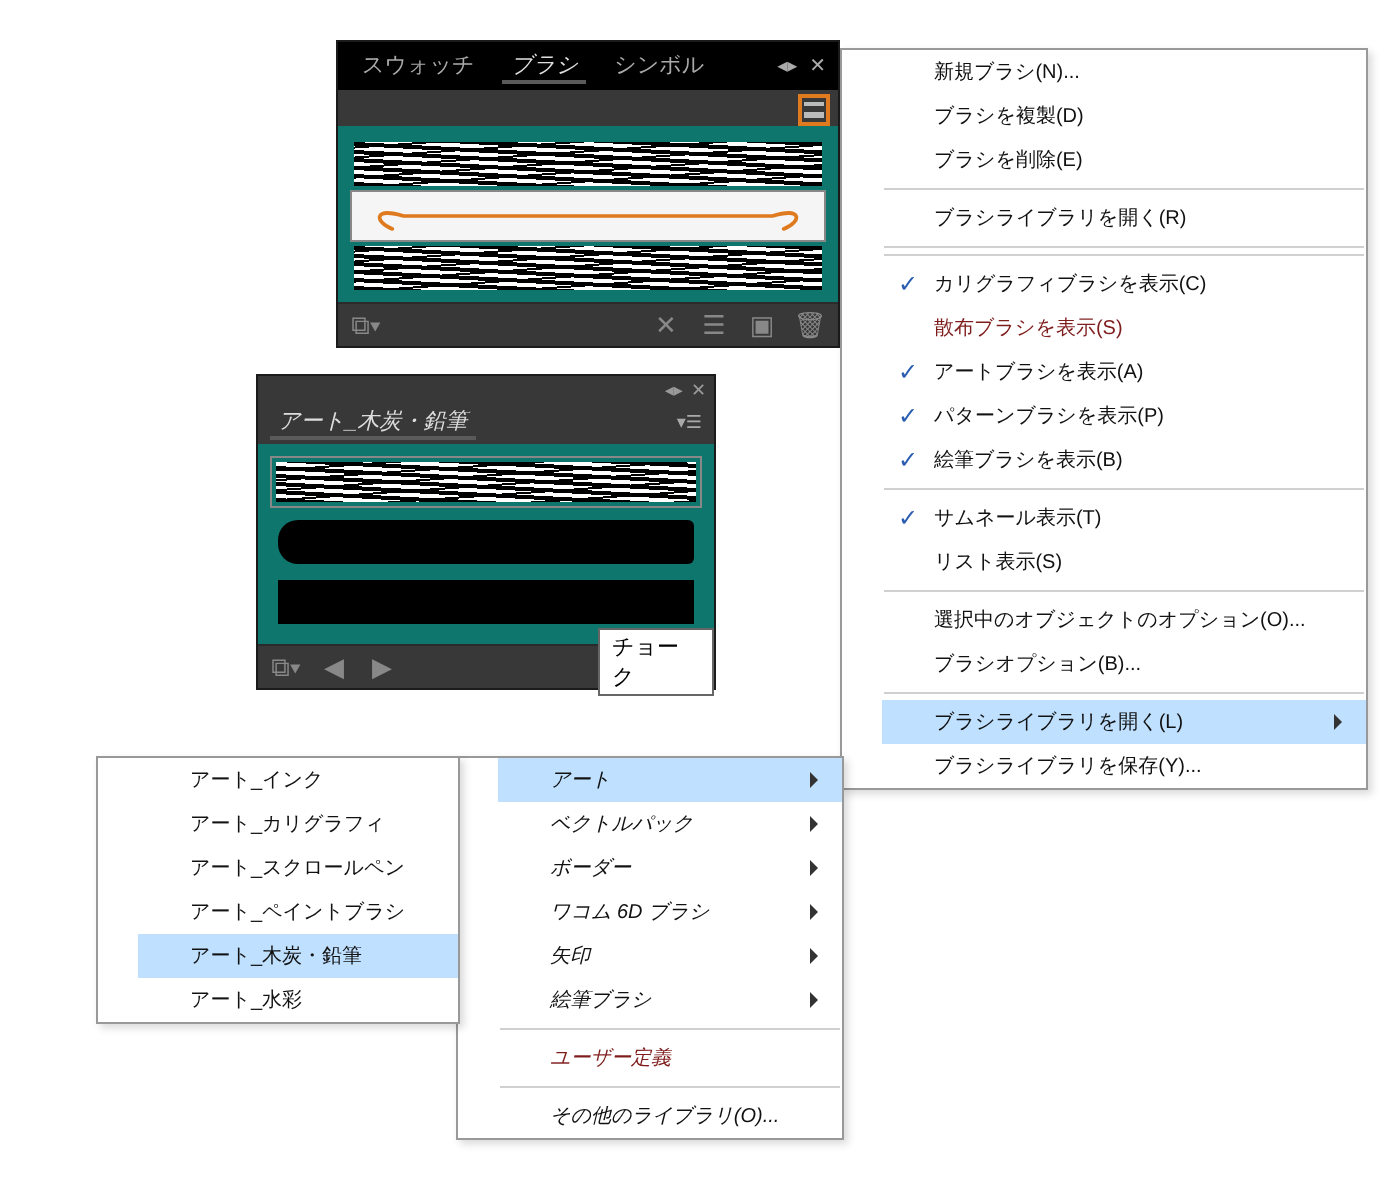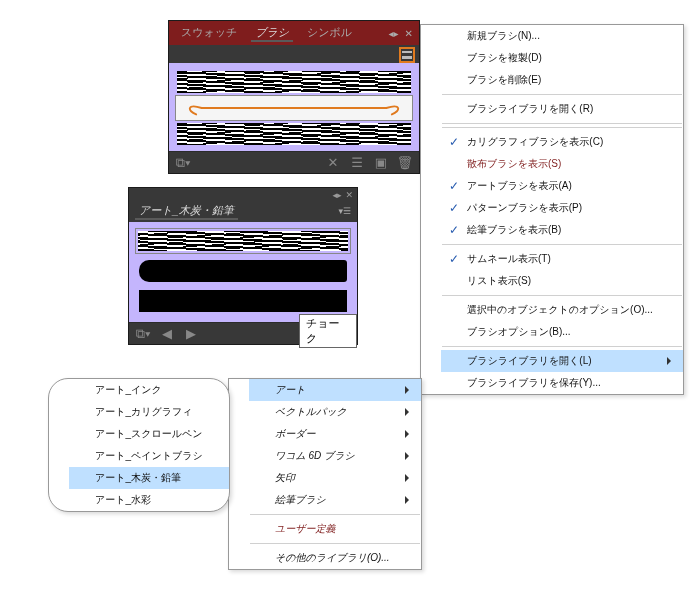--- a/index.html
+++ b/index.html
@@ -1,28 +1,28 @@
 <!DOCTYPE html>
 <html><head>
 <meta charset="utf-8">
 <style>
   * { margin: 0; padding: 0; box-sizing: border-box; font-family: "Yu Gothic UI", "Meiryo", sans-serif; }
   body { background: #fff; width: 700px; height: 600px; position: relative; overflow: hidden; }
 
   
   .panel { position: absolute; background: #383838; border: 1px solid #1b1b1b; color: #ccc; font-size: 11px; }
-  .panel-header { display: flex; align-items: center; height: 24px; background: #7f1d1d; }
+  .panel-header { display: flex; align-items: center; height: 24px; background: #000000; }
   .panel-tabs { display: flex; gap: 10px; padding-left: 8px; flex: 1; }
   .tab { color: #aaa; padding: 0 4px; cursor: pointer; }
   .tab.active { color: #ddd; border-bottom: 2px solid #5a5a5a; font-style: italic; }
   .panel-top-icons { display: flex; align-items: center; gap: 6px; padding-right: 6px; }
   .flyout-btn { width: 16px; height: 16px; border: 2px solid #e07a1f; display: flex; align-items: center; justify-content: center; }
   .flyout-lines { width: 10px; height: 8px; border-top: 2px solid #bbb; border-bottom: 2px solid #bbb; position: relative; }
   .flyout-lines::after { content:""; position:absolute; left:0; top:3px; width:10px; height:2px; background:#bbb;}
-  .panel-body { background: #c4b5fd; padding: 6px 6px 4px 6px; }
+  .panel-body { background: #0f766e; padding: 6px 6px 4px 6px; }
   .brush-row { height: 26px; position: relative; }
   .brush-row.bordered { border: 1px solid #888; }
   .brush-scribble { position:absolute; inset:2px; background: repeating-linear-gradient(3deg,#0a0a0a 0 2px, transparent 2px 4px), repeating-linear-gradient(-4deg,#0a0a0a 0 1px, transparent 1px 5px); filter: contrast(1.2); background-color:#f5f5f5; }
   .brush-orange { background:#f5f5f5; }
   .brush-orange svg { width:100%; height:100%; display:block; }
   .panel-footer { display: flex; align-items: center; height: 22px; padding: 0 6px; gap: 8px; background:#383838; border-top:1px solid #2b2b2b; }
   .foot-icon { width:16px; height:16px; color:#888; font-size:13px; display:flex; align-items:center; justify-content:center; }
   .spacer { flex:1; }
 
   
@@ -154,20 +154,20 @@
   <div class="menu-item submenu-arrow">ボーダー</div>
   <div class="menu-item submenu-arrow">ワコム 6D ブラシ</div>
   <div class="menu-item submenu-arrow">矢印</div>
   <div class="menu-item submenu-arrow">絵筆ブラシ</div>
   <div class="menu-sep"></div>
   <div class="menu-item disabled">ユーザー定義</div>
   <div class="menu-sep"></div>
   <div class="menu-item">その他のライブラリ(O)...</div>
 </div>
 
-<div class="menu" style="left:48px; top:378px; width:182px;border-radius:20px;">
+<div class="menu" style="left:48px; top:378px; width:182px;">
   <div class="menu-item">アート_インク</div>
   <div class="menu-item">アート_カリグラフィ</div>
   <div class="menu-item">アート_スクロールペン</div>
   <div class="menu-item">アート_ペイントブラシ</div>
   <div class="menu-item sel">アート_木炭・鉛筆</div>
   <div class="menu-item">アート_水彩</div>
 </div>
 
 </body></html>

